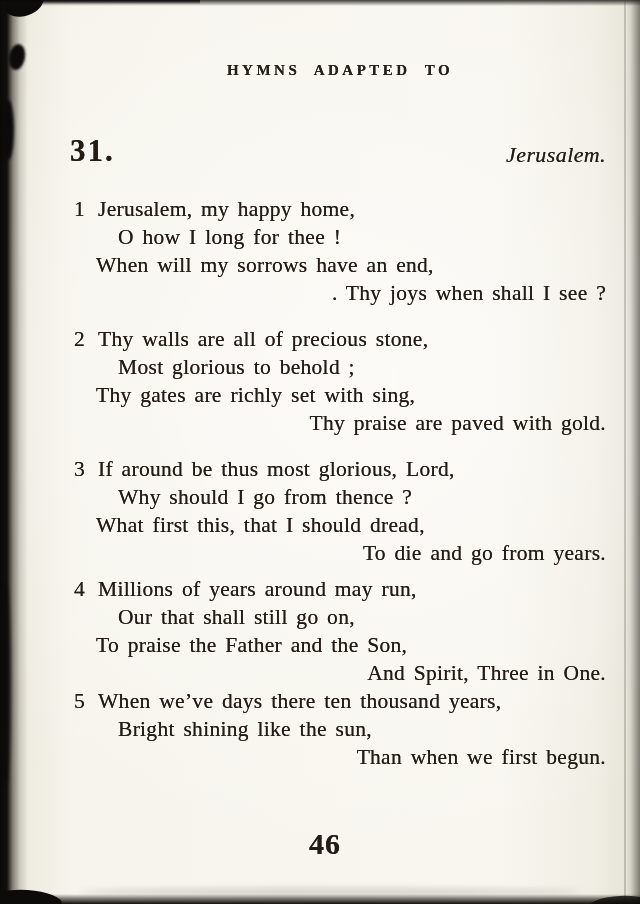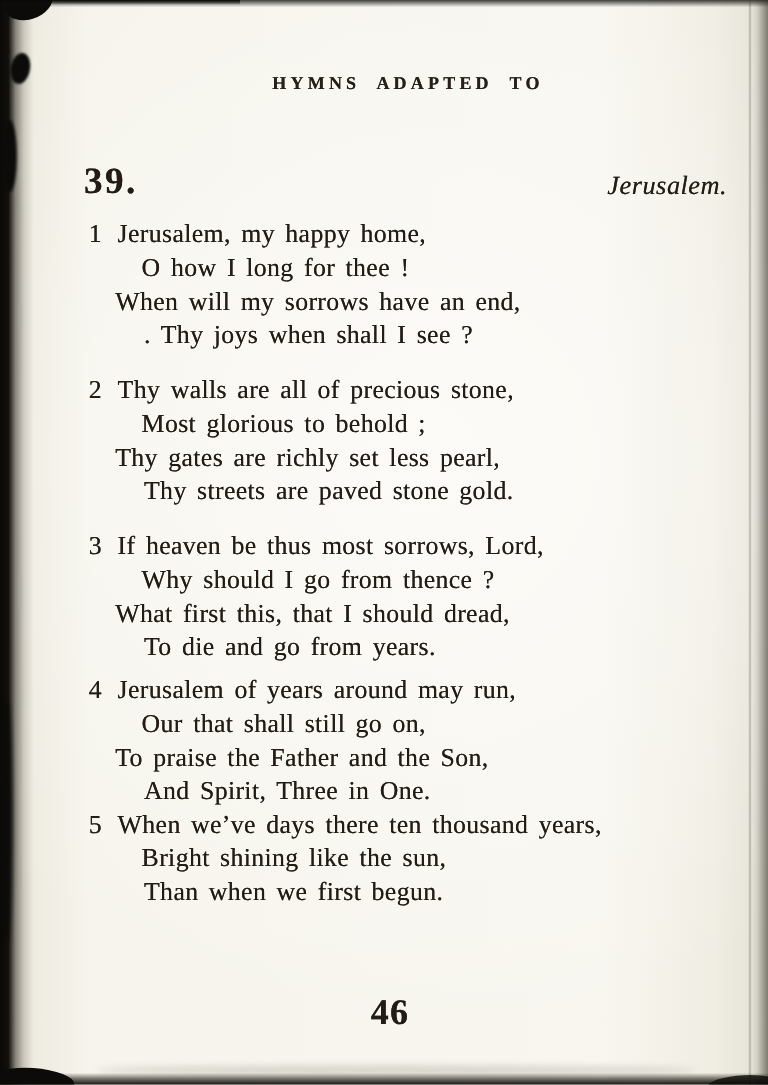--- a/index.html
+++ b/index.html
@@ -71,29 +71,29 @@
   }
   .title-row { position: relative; margin-top: 56px; height: 36px; }
   .hymn-number {
     position: absolute; left: -4px; top: -2px;
     font-size: 31px; font-weight: bold; letter-spacing: 2px;
   }
   .hymn-title {
     text-align: right; font-style: italic; font-size: 22px; padding-top: 7px;
     letter-spacing: 0.4px;
   }
-  .stanzas { margin-top: 10px; font-size: 21.5px; line-height: 28px; letter-spacing: 0.3px; word-spacing: 3px; }
+  .stanzas { margin-top: 24px; font-size: 21.5px; line-height: 28px; letter-spacing: 0.3px; word-spacing: 3px; }
   .stanza { margin-bottom: 18px; }
   .stanza:nth-child(3) { margin-bottom: 8px; }
   .stanza:nth-child(4) { margin-bottom: 0; }
   .line { white-space: nowrap; }
   .num { display: inline-block; width: 24px; }
   .l2 { margin-left: 44px; }
   .l3 { margin-left: 22px; }
-  .l4 { margin-left: 46px; }
+  .l4 { margin-left: 46px; text-align: right; }
   .page-number {
     position: absolute; left: 0; right: 30px; top: 827px;
     text-align: center;
     font-size: 30px; font-weight: bold; letter-spacing: 1px;
   }
 </style>
 </head>
 <body>
 
 <div class="page">
@@ -110,49 +110,49 @@
   <div class="smudge-bottom"></div>
   <div class="edge-bottom"></div>
   <div class="blob blob-bl1"></div>
   <div class="blob blob-br1"></div>
 
   <div class="content">
 
     <div class="running-header txt">HYMNS ADAPTED TO</div>
 
     <div class="title-row">
-      <span class="hymn-number txt">39.</span>
+      <span class="hymn-number txt">31.</span>
       <div class="hymn-title txt">Jerusalem.</div>
     </div>
 
     <div class="stanzas">
 
       <div class="stanza">
         <div class="line l1 txt"><span class="num">1</span><span>Jerusalem, my happy home,</span></div>
         <div class="line l2 txt">O how I long for thee !</div>
         <div class="line l3 txt">When will my sorrows have an end,</div>
         <div class="line l4 txt">. Thy joys when shall I see ?</div>
       </div>
 
       <div class="stanza">
         <div class="line l1 txt"><span class="num">2</span><span>Thy walls are all of precious stone,</span></div>
         <div class="line l2 txt">Most glorious to behold ;</div>
-        <div class="line l3 txt">Thy gates are richly set less pearl,</div>
-        <div class="line l4 txt">Thy streets are paved stone gold.</div>
+        <div class="line l3 txt">Thy gates are richly set with sing,</div>
+        <div class="line l4 txt">Thy praise are paved with gold.</div>
       </div>
 
       <div class="stanza">
-        <div class="line l1 txt"><span class="num">3</span><span>If heaven be thus most sorrows, Lord,</span></div>
+        <div class="line l1 txt"><span class="num">3</span><span>If around be thus most glorious, Lord,</span></div>
         <div class="line l2 txt">Why should I go from thence ?</div>
         <div class="line l3 txt">What first this, that I should dread,</div>
         <div class="line l4 txt">To die and go from years.</div>
       </div>
 
       <div class="stanza">
-        <div class="line l1 txt"><span class="num">4</span><span>Jerusalem of years around may run,</span></div>
+        <div class="line l1 txt"><span class="num">4</span><span>Millions of years around may run,</span></div>
         <div class="line l2 txt">Our that shall still go on,</div>
         <div class="line l3 txt">To praise the Father and the Son,</div>
         <div class="line l4 txt">And Spirit, Three in One.</div>
       </div>
 
       <div class="stanza">
         <div class="line l1 txt"><span class="num">5</span><span>When we’ve days there ten thousand years,</span></div>
         <div class="line l2 txt">Bright shining like the sun,</div>
         <div class="line l4 txt">Than when we first begun.</div>
       </div>

